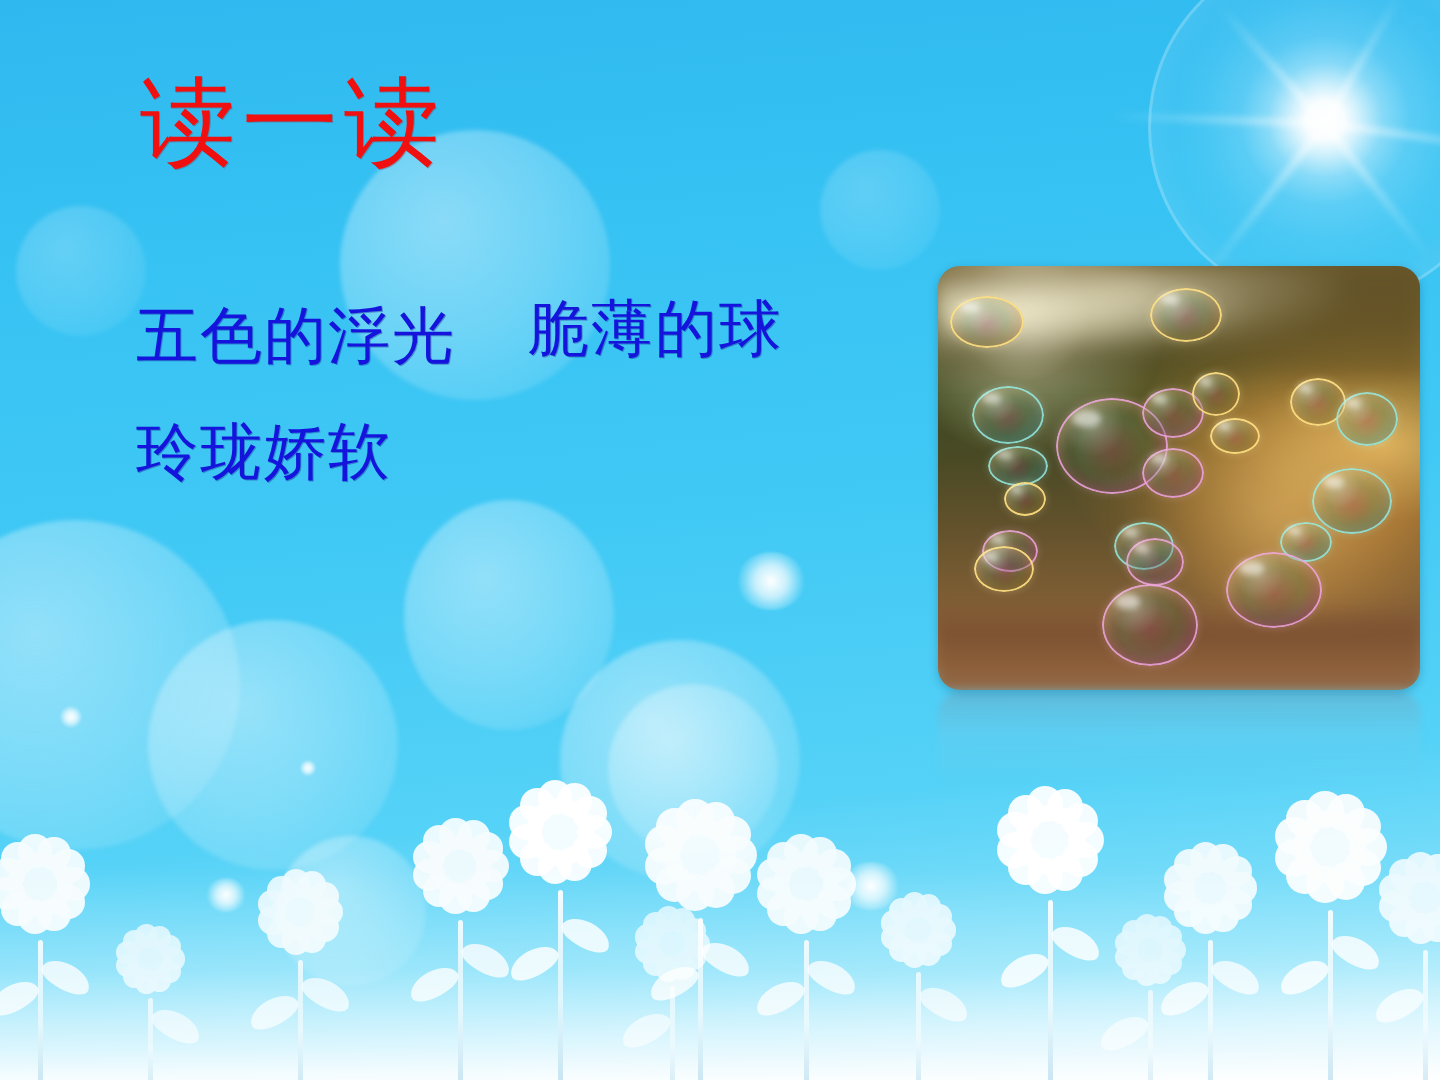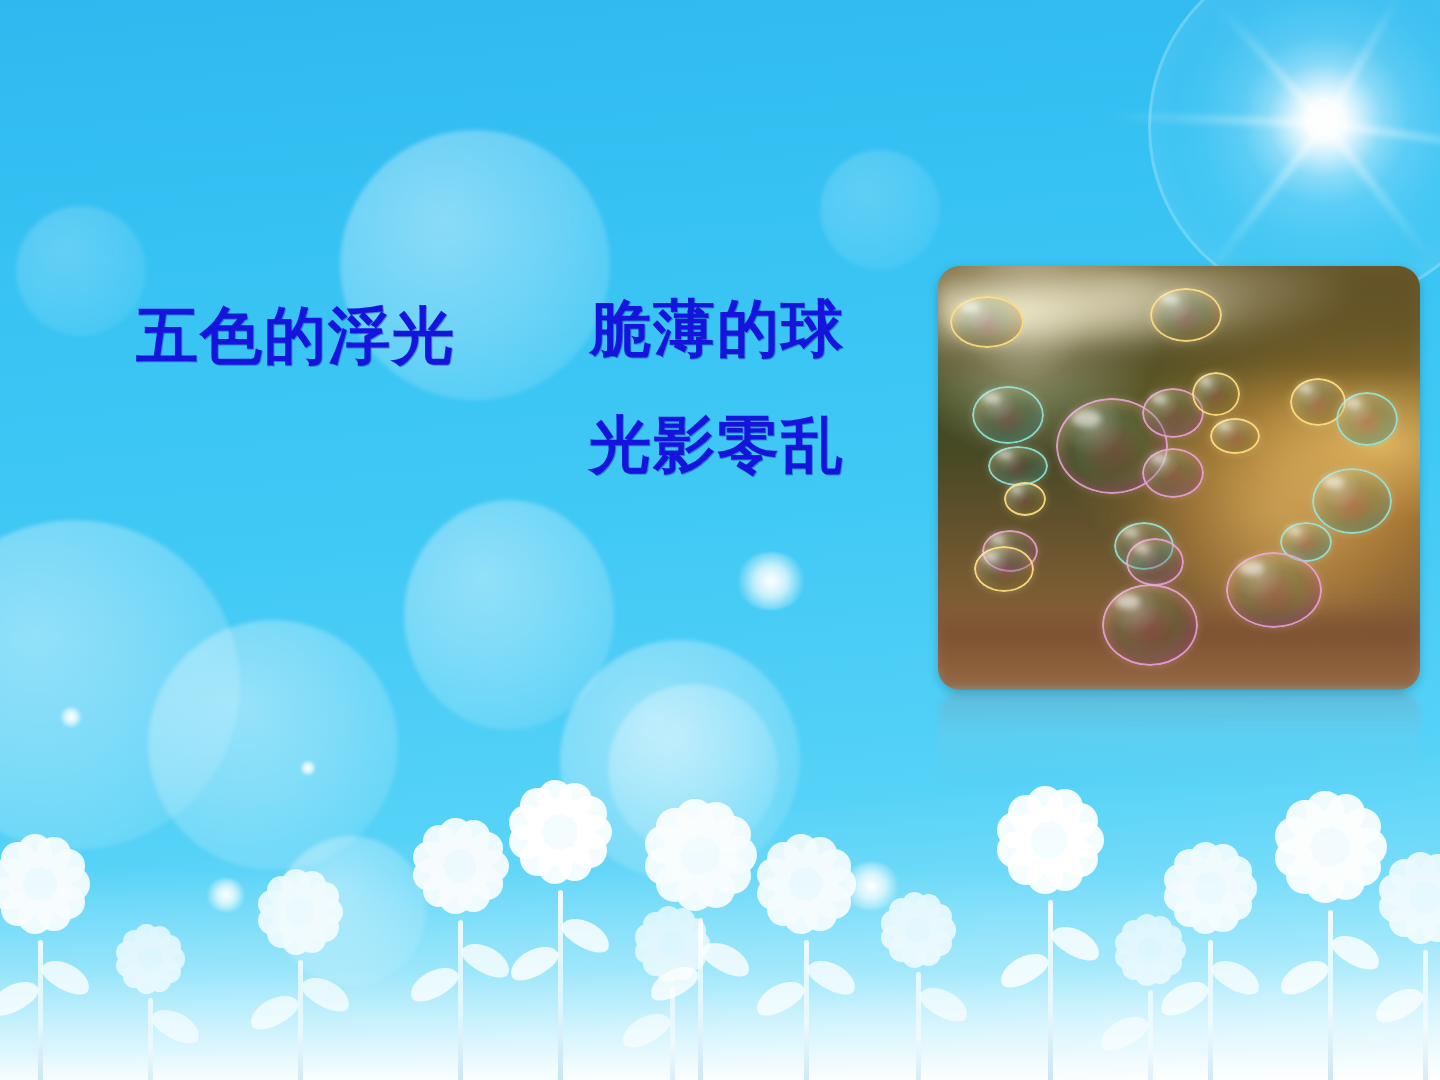--- a/index.html
+++ b/index.html
@@ -155,25 +155,25 @@
 
   .word-col {
     position: absolute;
     white-space: nowrap;
   }
   .word-col .word {
     font-size: 62px;
     line-height: 1.0;
     color: #1414dc;
     letter-spacing: 2px;
-    font-weight: 700;
+    font-weight: 400;
     text-shadow: 1px 1px 0 rgba(10,10,130,0.35);
   }
   #col-left  { left: 136px; top: 305px; }
-  #col-right { left: 589px; top: 298px; }
+  #col-right { left: 527px; top: 298px; }
   #col-left  .word { margin-bottom: 54px; }
   #col-right .word { margin-bottom: 54px; }
 
   .question {
     position: absolute;
     left: 152px;
     top: 832px;
     font-size: 64px;
     line-height: 1.05;
     color: #ef1111;
@@ -538,28 +538,29 @@
         <div class="petal" style="width: 31.2px; height: 31.2px; margin-left: -45.5362px; margin-top: -76.8099px;"></div>
         <div class="petal" style="width: 31.2px; height: 31.2px; margin-left: -45.5362px; margin-top: -94.3901px;"></div>
         <div class="petal" style="width: 31.2px; height: 31.2px; margin-left: -36.0317px; margin-top: -109.179px;"></div>
         <div class="petal" style="width: 31.2px; height: 31.2px; margin-left: -20.0402px; margin-top: -116.482px;"></div>
         <div class="petal" style="width: 31.2px; height: 31.2px; margin-left: -2.63905px; margin-top: -113.981px;"></div>
         <div class="petal" style="width: 31.2px; height: 31.2px; margin-left: 10.6471px; margin-top: -102.468px;"></div>
         <div class="leaf left" style="left: 0px; top: 146px;"></div>
       </div>
     </div>
 
+  <div class="title">读一读</div>
 
   <div class="word-col" id="col-left">
     <div class="word">五色的浮光</div>
+    <div class="word">玲珑娇软</div>
   </div>
 
   <div class="word-col" id="col-right">
     <div class="word">脆薄的球</div>
-    <div class="word">光影零乱</div>
   </div>
 
   <div class="photo-reflection"></div>
   <div class="photo-wrap">
     <div class="photo">
       <div class="treeline"></div>
       <div class="glow"></div>
       <div class="ground"></div>
 
       <div class="sb gold" style="left:12px;  top:30px;  width:74px;  height:52px;"></div>

